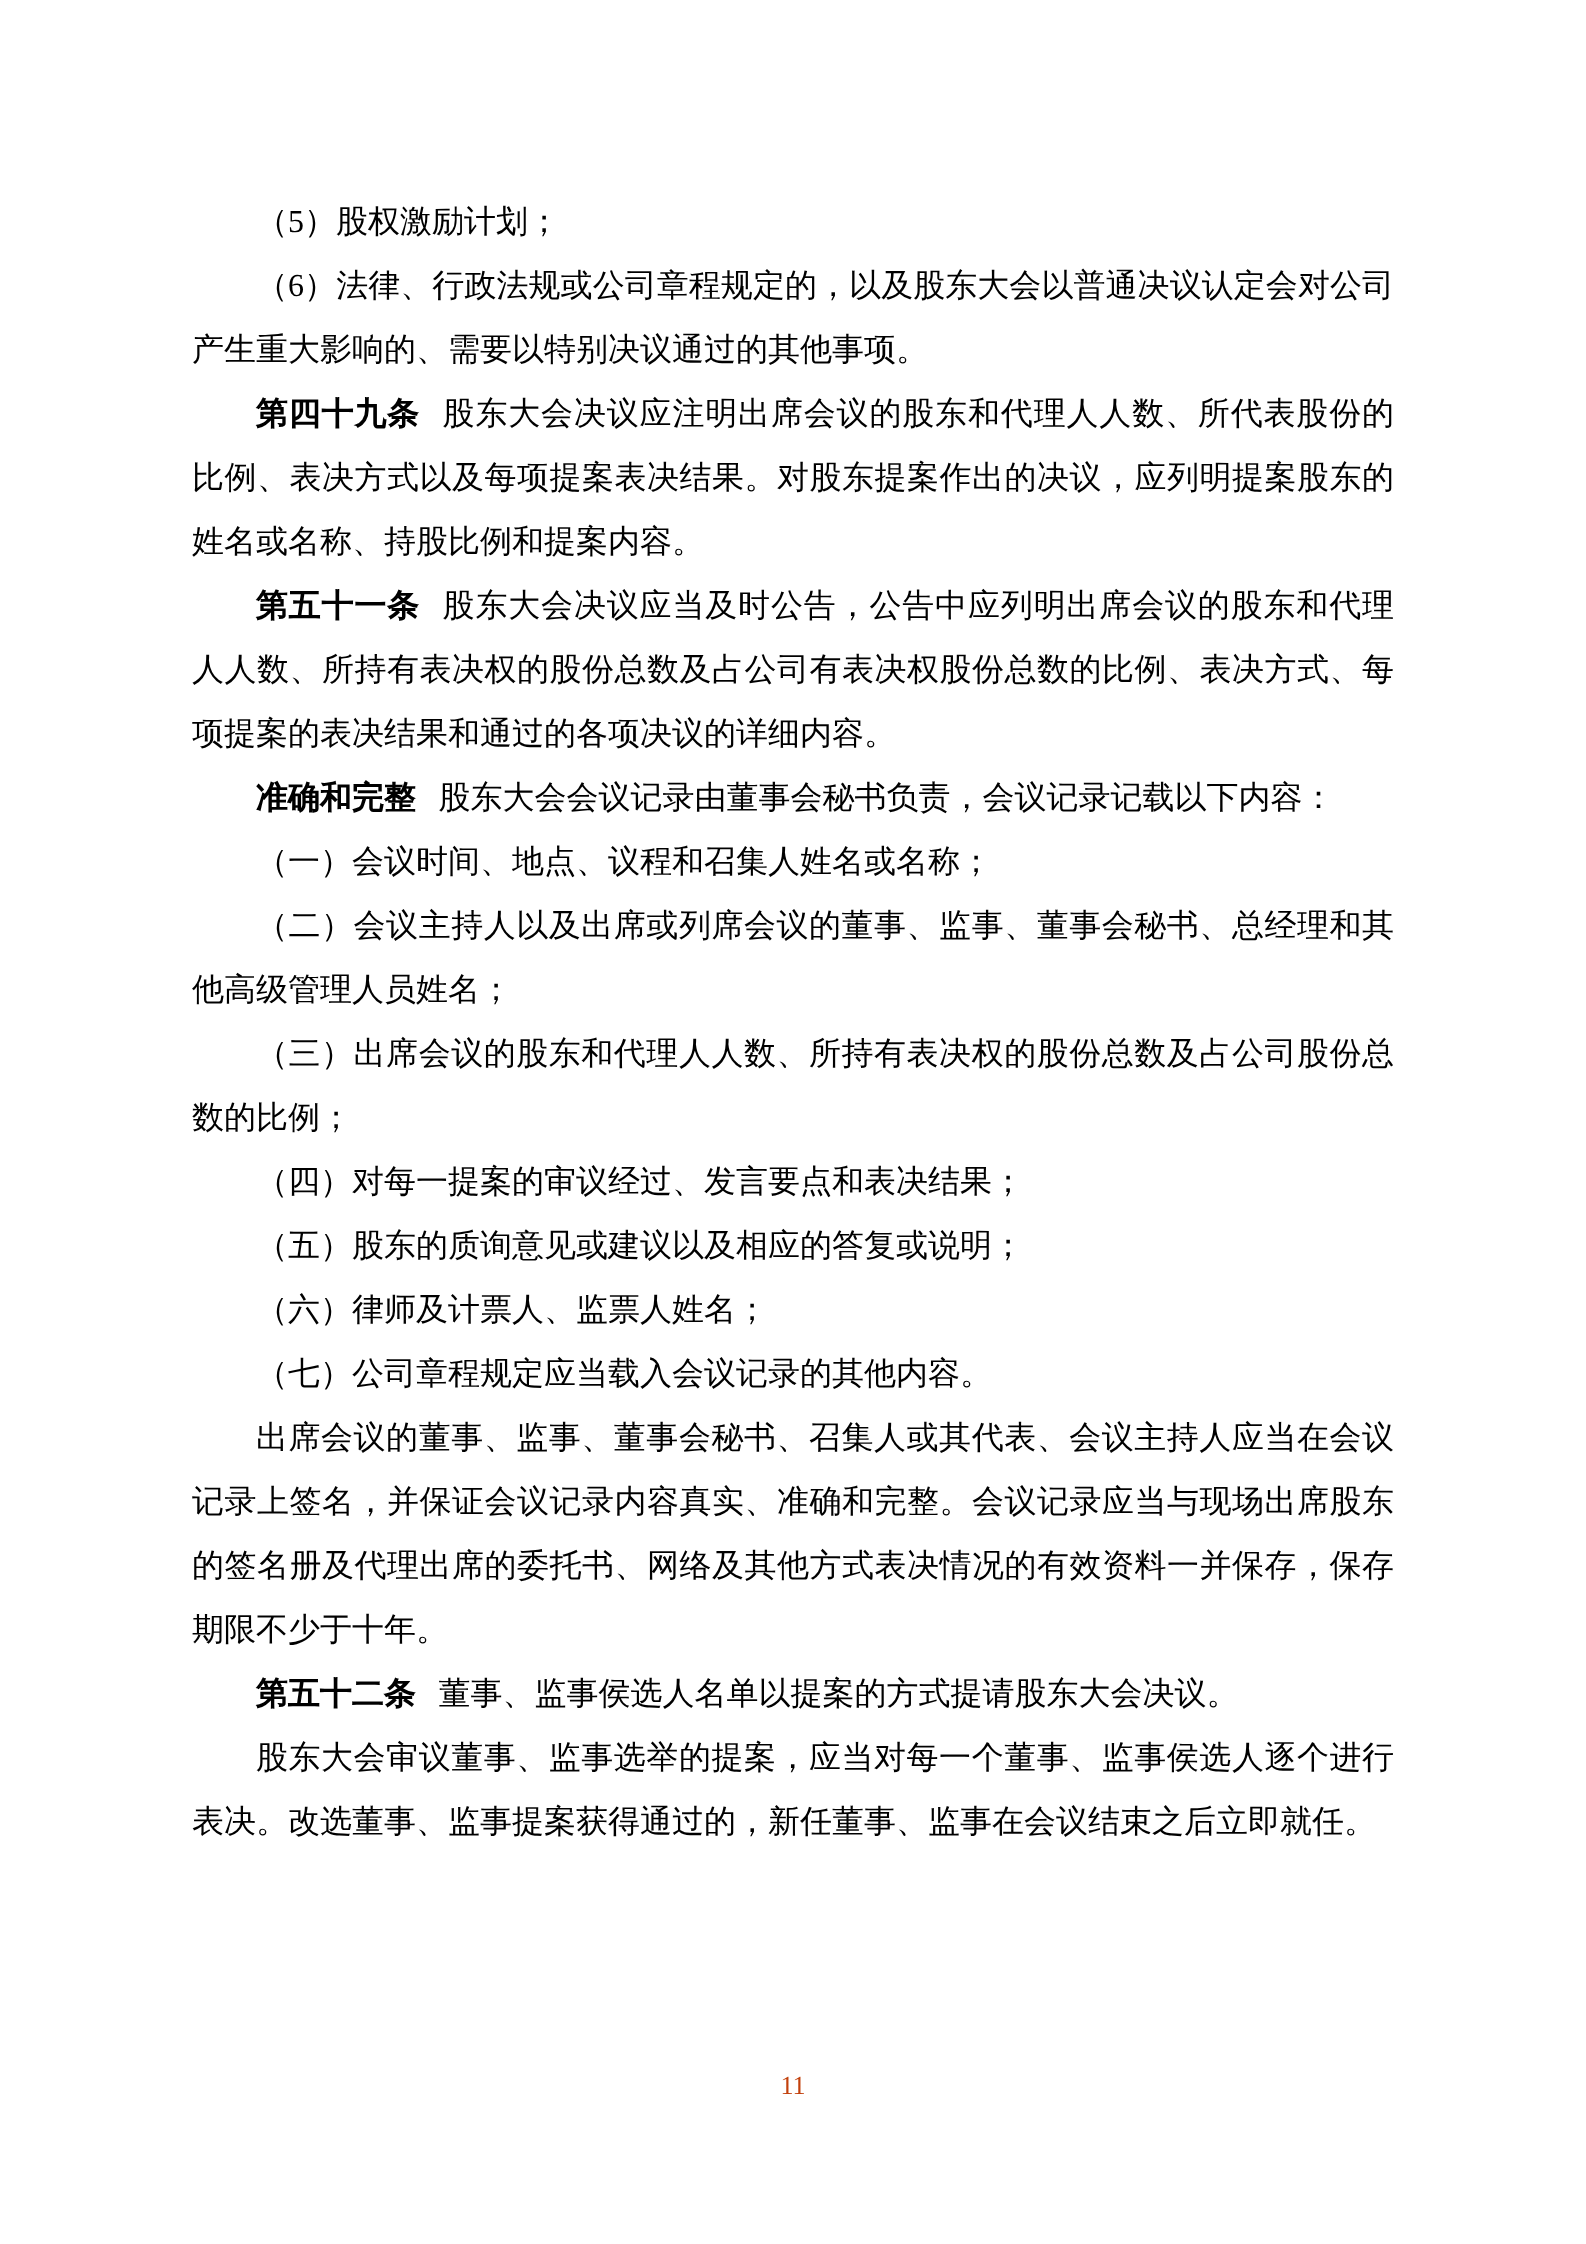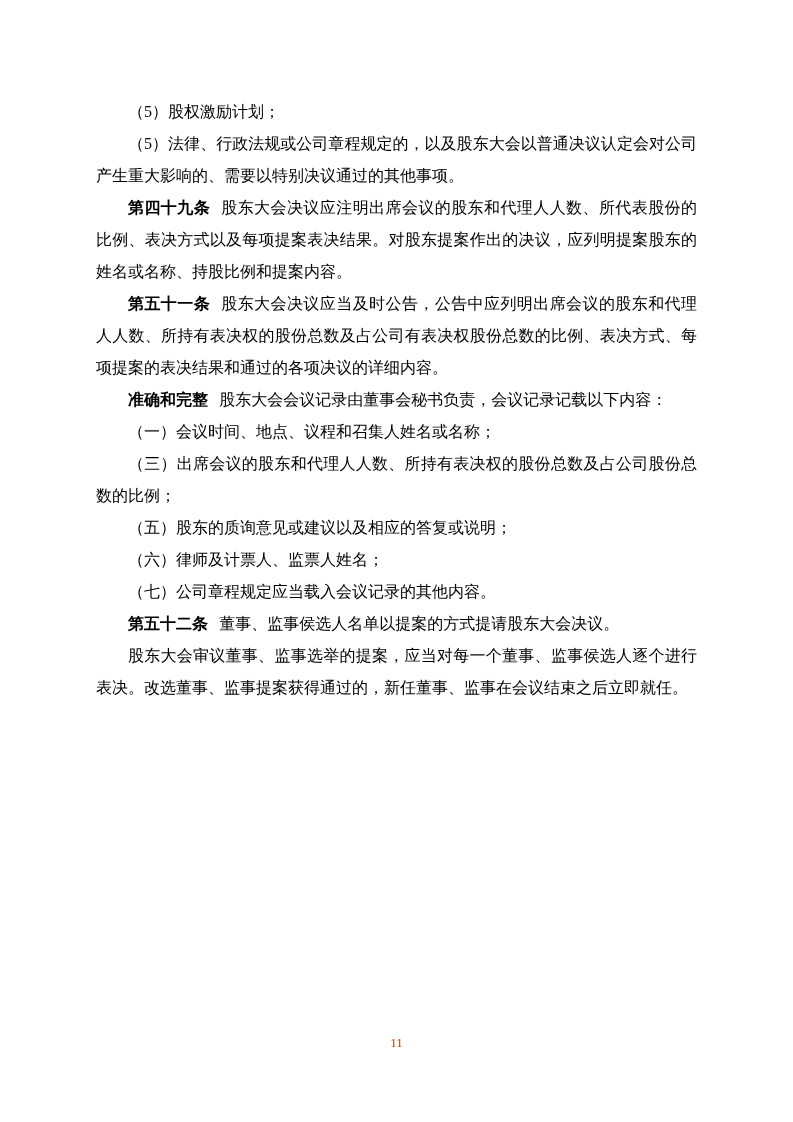--- a/index.html
+++ b/index.html
@@ -53,40 +53,43 @@
     color: #c2410c;
   }
 </style>
 </head>
 <body>
 
 <div class="page">
   <div class="content">
   <p class="para"><span>（5）股权激励计划；</span></p>
 
-  <p class="para"><span>（5）法律、行政法规或公司章程规定的，以及股东大会以普通决议认定会对公司产生重大影响的、需要以特别决议通过的其他事项。</span></p>
+  <p class="para"><span>（6）法律、行政法规或公司章程规定的，以及股东大会以普通决议认定会对公司产生重大影响的、需要以特别决议通过的其他事项。</span></p>
 
   <p class="para"><b class="article-label">第四十九条</b><span>股东大会决议应注明出席会议的股东和代理人人数、所代表股份的比例、表决方式以及每项提案表决结果。对股东提案作出的决议，应列明提案股东的姓名或名称、持股比例和提案内容。</span></p>
 
   <p class="para"><b class="article-label">第五十一条</b><span>股东大会决议应当及时公告，公告中应列明出席会议的股东和代理人人数、所持有表决权的股份总数及占公司有表决权股份总数的比例、表决方式、每项提案的表决结果和通过的各项决议的详细内容。</span></p>
 
 
   <p class="para"><b class="article-label">准确和完整</b><span>股东大会会议记录由董事会秘书负责，会议记录记载以下内容：</span></p>
 
   <p class="para"><span>（一）会议时间、地点、议程和召集人姓名或名称；</span></p>
 
+  <p class="para"><span>（二）会议主持人以及出席或列席会议的董事、监事、董事会秘书、总经理和其他高级管理人员姓名；</span></p>
 
   <p class="para"><span>（三）出席会议的股东和代理人人数、所持有表决权的股份总数及占公司股份总数的比例；</span></p>
 
+  <p class="para"><span>（四）对每一提案的审议经过、发言要点和表决结果；</span></p>
 
   <p class="para"><span>（五）股东的质询意见或建议以及相应的答复或说明；</span></p>
 
   <p class="para"><span>（六）律师及计票人、监票人姓名；</span></p>
 
   <p class="para"><span>（七）公司章程规定应当载入会议记录的其他内容。</span></p>
 
+  <p class="para"><span>出席会议的董事、监事、董事会秘书、召集人或其代表、会议主持人应当在会议记录上签名，并保证会议记录内容真实、准确和完整。会议记录应当与现场出席股东的签名册及代理出席的委托书、网络及其他方式表决情况的有效资料一并保存，保存期限不少于十年。</span></p>
 
   <p class="para"><b class="article-label">第五十二条</b><span>董事、监事侯选人名单以提案的方式提请股东大会决议。</span></p>
 
   <p class="para"><span>股东大会审议董事、监事选举的提案，应当对每一个董事、监事侯选人逐个进行表决。改选董事、监事提案获得通过的，新任董事、监事在会议结束之后立即就任。</span></p>
 </div>
   <div class="footer">11</div>
 </div>
 
 </body></html>

